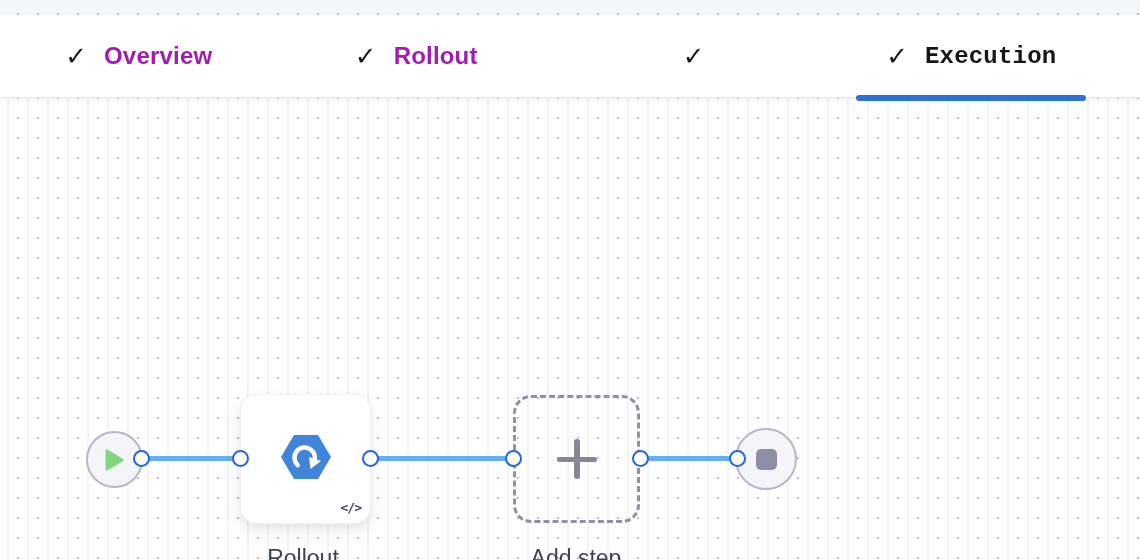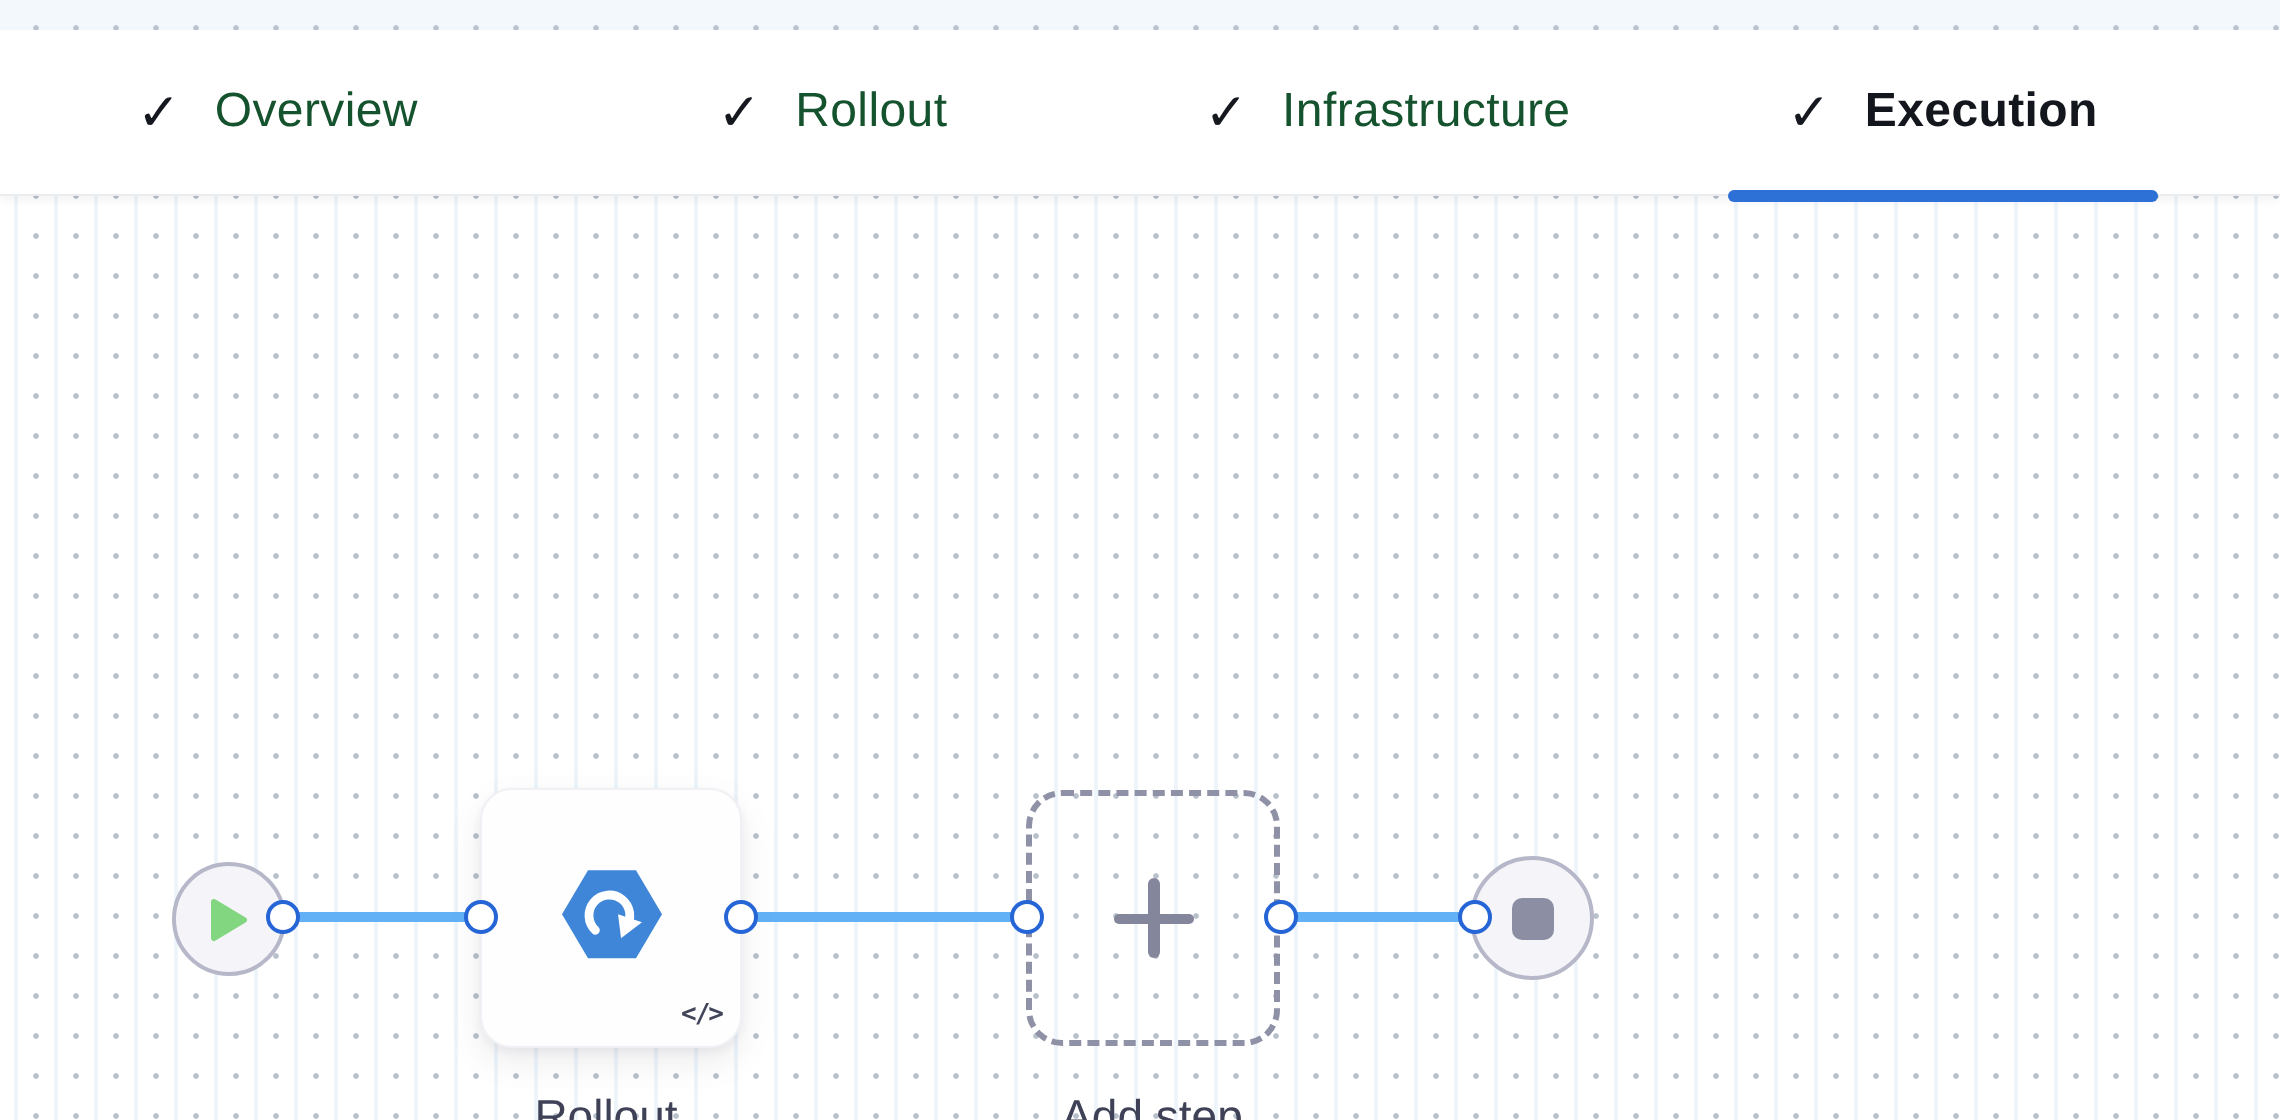--- a/index.html
+++ b/index.html
@@ -38,24 +38,24 @@
     position: relative;
     height: 100%;
     display: inline-flex; align-items: center;
     padding: 0 30px;
     gap: 17px;
   }
   .tab .check {
     font-size: 26px; font-weight: 700; color: #15181f; line-height: 1;
   }
   .tab .tab-label {
-    font-size: 24px; font-weight: 400; color: #14532d; letter-spacing: 0.2px;
+    font-size: 24px; font-weight: 700; color: #a21caf; letter-spacing: 0.2px;
     white-space: nowrap;
   }
-  .tab.active .tab-label { font-weight: 700; color: #14161d; }
+  .tab.active .tab-label { font-weight: 700; color: #14161d; font-family: Liberation Mono, monospace; }
   .tab.active .tab-inner::after {
     content: "";
     position: absolute; left: 0; right: 0; bottom: -4px; height: 6px;
     border-radius: 8px;
     background: var(--accent, #2d70d6);
   }
 
   
   .canvas {
     position: absolute; left: 0; top: 97px; width: 1140px; height: 463px;
@@ -149,21 +149,20 @@
   </div>
   <div class="tab">
     <span class="tab-inner">
       <span class="check">✓</span>
       <span class="tab-label">Rollout</span>
     </span>
   </div>
   <div class="tab">
     <span class="tab-inner">
       <span class="check">✓</span>
-      <span class="tab-label">Infrastructure</span>
     </span>
   </div>
   <div class="tab active">
     <span class="tab-inner">
       <span class="check">✓</span>
       <span class="tab-label">Execution</span>
     </span>
   </div>
 </nav>
 

